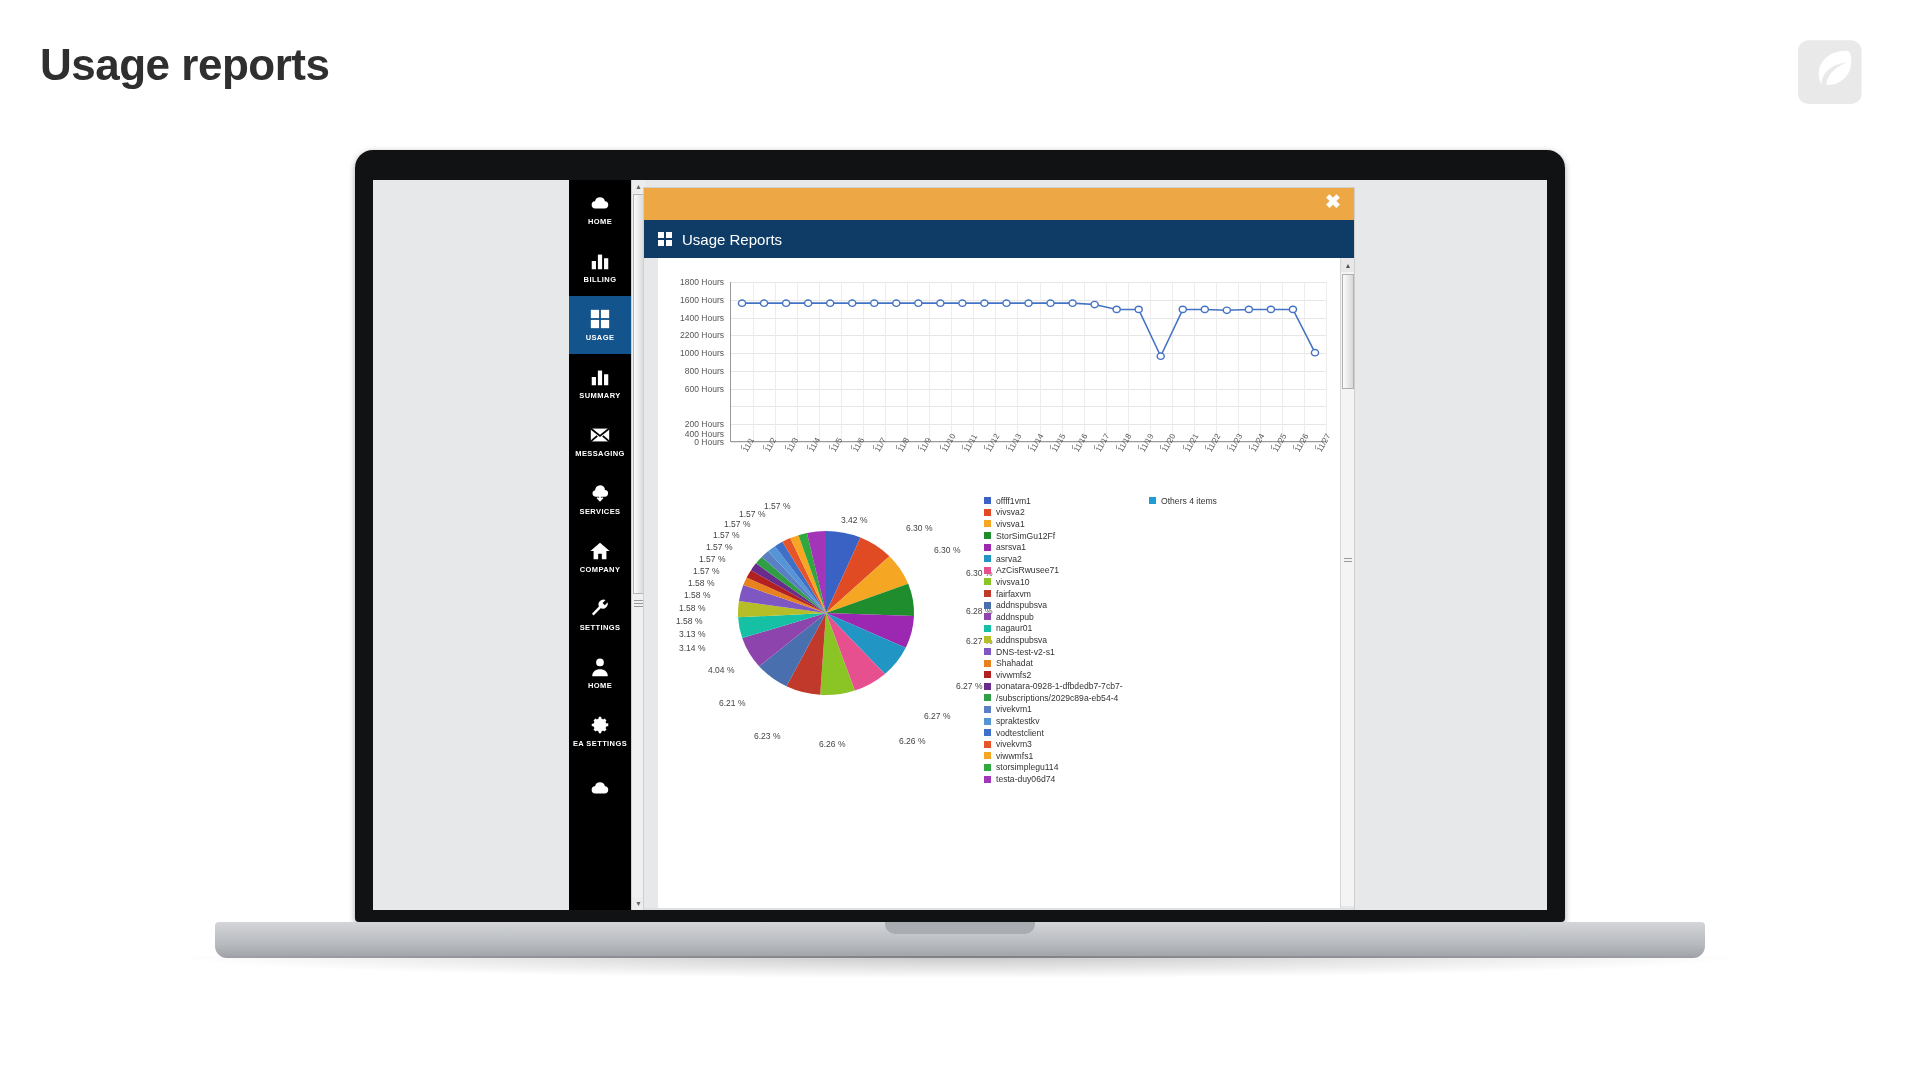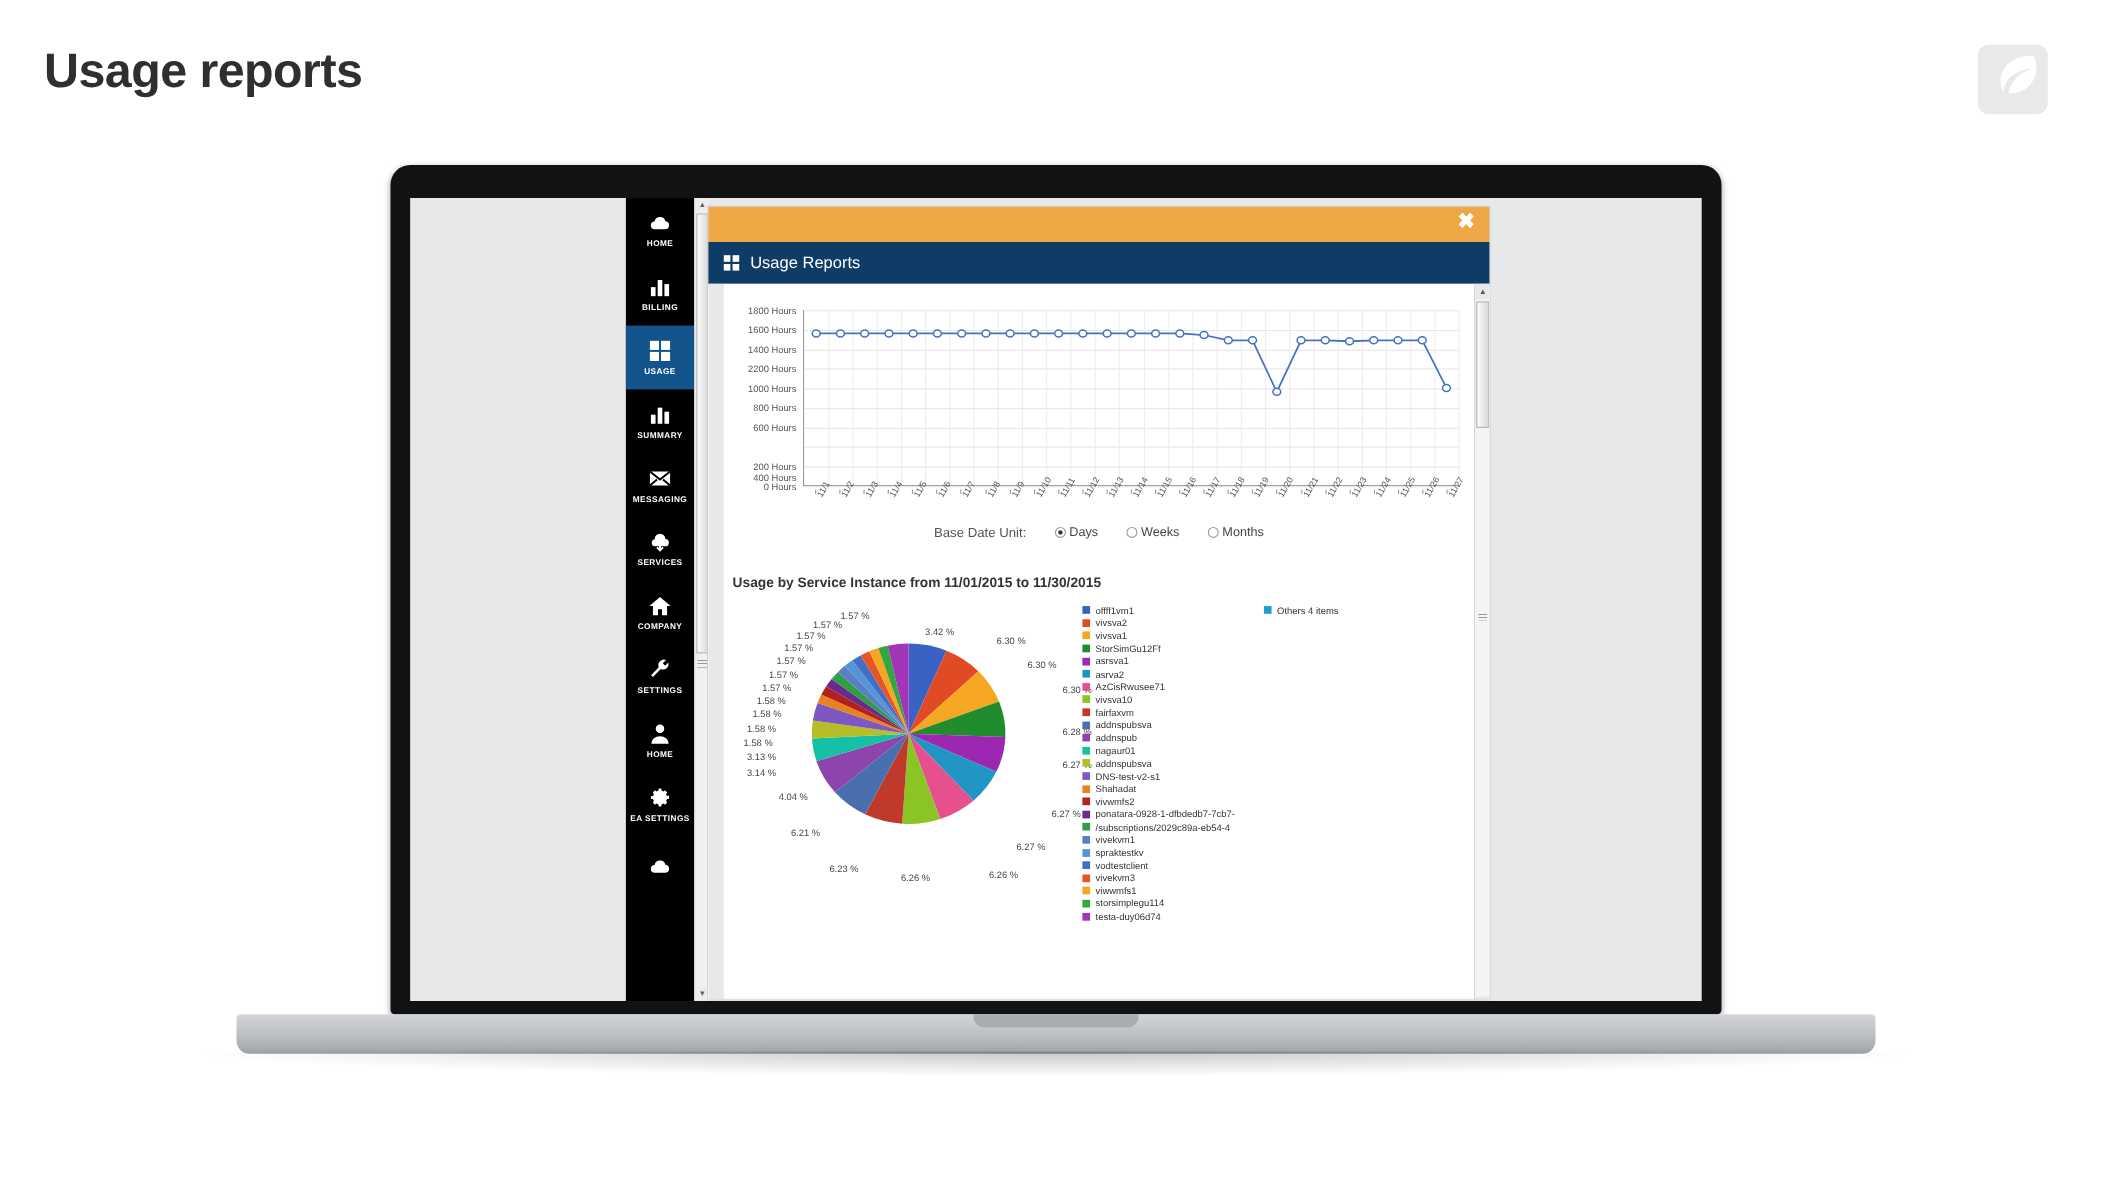--- a/index.html
+++ b/index.html
@@ -464,38 +464,22 @@
                     <span style="left: 87.037%;">11/24</span>
                     <div class="ln-tick" style="left: 90.7407%;"></div>
                     <span style="left: 90.7407%;">11/25</span>
                     <div class="ln-tick" style="left: 94.4444%;"></div>
                     <span style="left: 94.4444%;">11/26</span>
                     <div class="ln-tick" style="left: 98.1481%;"></div>
                     <span style="left: 98.1481%;">11/27</span>
                   </div>
               </div>
 
-              <div class="baseunit">
-                <span>Base Date Unit:</span>
-                <span class="radio-wrap">
-                  <span class="radio on"></span>
-                  <span class="radio-lbl">Days</span>
-                </span>
-                <span class="radio-wrap">
-                  <span class="radio"></span>
-                  <span class="radio-lbl">Weeks</span>
-                </span>
-                <span class="radio-wrap">
-                  <span class="radio"></span>
-                  <span class="radio-lbl">Months</span>
-                </span>
-              </div>
 
               <div class="pie-sec">
-                <div class="sec-title">Usage by Service Instance from 11/01/2015 to 11/30/2015</div>
 
                 <div class="pie-area">
                   <svg class="pie-svg" id="pie-svg" width="300" height="260" viewBox="0 0 300 260">
                       <path d="M150 118 L150.00 36.00 A88 82 0 0 1 184.45 42.54 Z" fill="#3a62c5"></path>
                       <path d="M150 118 L184.45 42.54 A88 82 0 0 1 213.40 61.13 Z" fill="#e04b24"></path>
                       <path d="M150 118 L213.40 61.13 A88 82 0 0 1 232.23 88.79 Z" fill="#f5a623"></path>
                       <path d="M150 118 L232.23 88.79 A88 82 0 0 1 237.94 121.01 Z" fill="#1f8c2e"></path>
                       <path d="M150 118 L237.94 121.01 A88 82 0 0 1 229.73 152.70 Z" fill="#9c27b0"></path>
                       <path d="M150 118 L229.73 152.70 A88 82 0 0 1 208.92 178.91 Z" fill="#2196c4"></path>
                       <path d="M150 118 L208.92 178.91 A88 82 0 0 1 178.79 195.49 Z" fill="#e7508f"></path>

